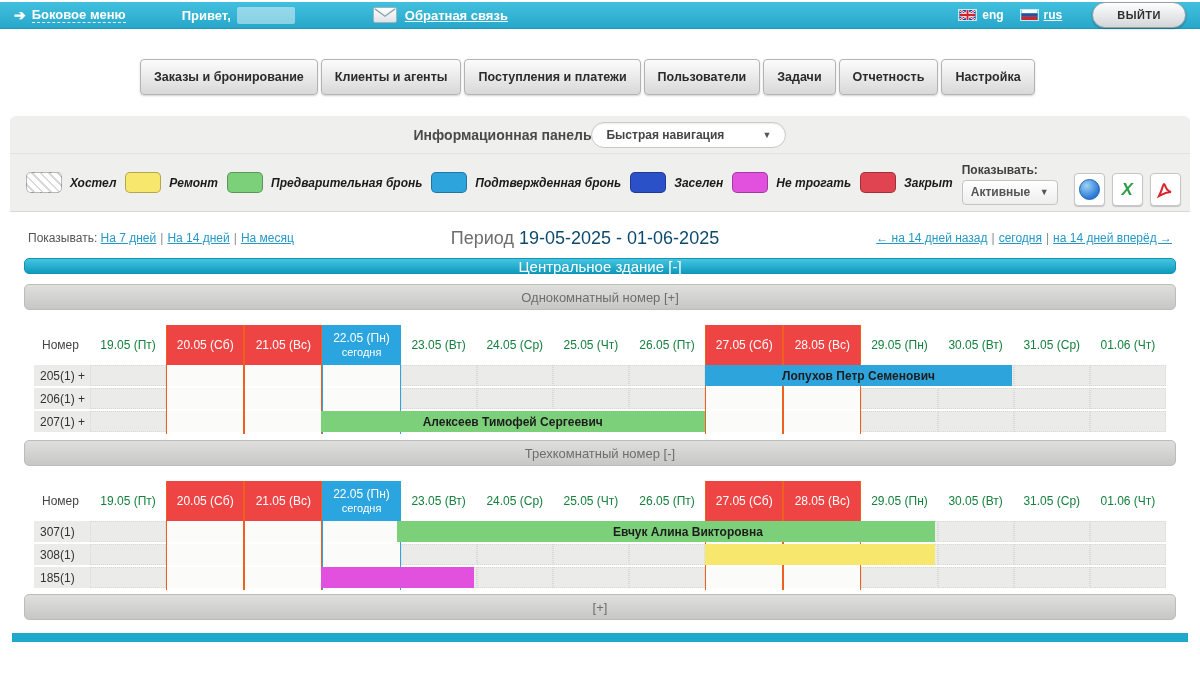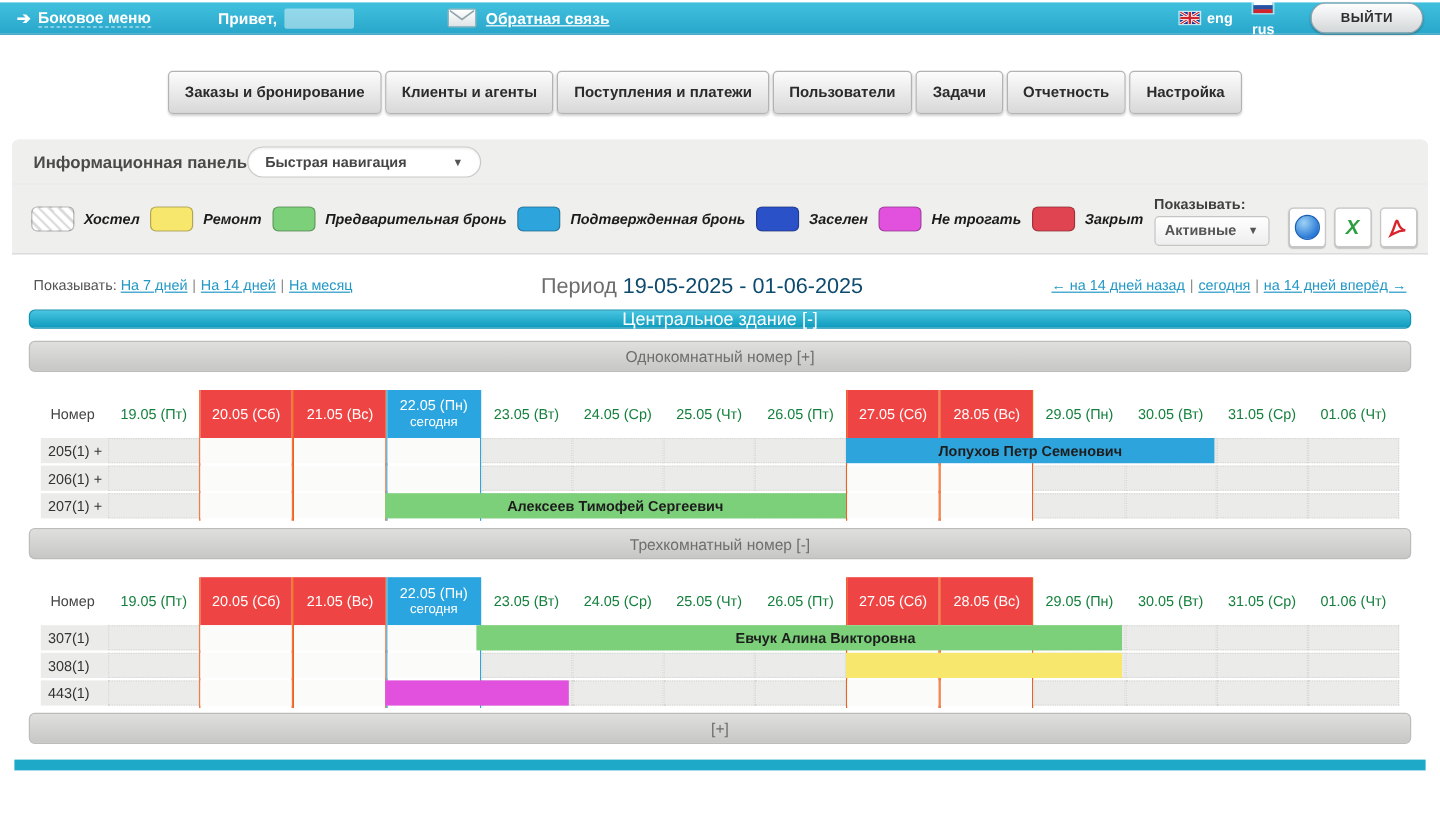--- a/index.html
+++ b/index.html
@@ -15,39 +15,39 @@
   .tb-greet { color: #fff; font-weight: bold; font-size: 13px; margin-right: 6px; }
   .tb-nameblur { width: 58px; height: 17px; border-radius: 2px;
     background: rgba(255,255,255,.45); margin-right: 78px; }
   .tb-env { width: 24px; height: 16px; background: linear-gradient(#fff,#dfe3e6);
     border: 1px solid #9fb3bb; border-radius: 2px; position: relative; margin-right: 8px; flex: none; }
   .tb-env svg { position: absolute; inset: 0; }
   .tb-feedback { color: #fff; font-weight: bold; font-size: 13px; text-decoration: underline; cursor: pointer; }
   .tb-spacer { flex: 1; }
   .tb-lang { display: flex; align-items: center; gap: 5px; color: #fff;
     font-weight: bold; font-size: 12px; cursor: pointer; }
-  .tb-lang + .tb-lang { margin-left: 16px; flex-direction: column; }
+  .tb-lang + .tb-lang { margin-left: 16px; }
   .tb-lang .und { text-decoration: underline; }
   .flag { width: 19px; height: 12px; border: 1px solid rgba(255,255,255,.7); flex: none; }
   .tb-logout { margin-left: 30px; height: 26px; padding: 0 24px; cursor: pointer;
     border: 1px solid #97a0a6; border-radius: 13px; background: linear-gradient(#fefefe,#d3d6d8);
     font-weight: bold; font-size: 11px; color: #2f2f2f; display: flex; align-items: center;
     box-shadow: 0 1px 2px rgba(0,0,0,.3); letter-spacing: .5px; }
 
   
   .tabs { display: flex; gap: 3px; margin: 30px 0 0 140px; }
   .tab { height: 36px; padding: 0 13px; display: flex; align-items: center; cursor: pointer;
     background: linear-gradient(#fcfcfc,#d8d8d8); border: 1px solid #b3b3b3; border-radius: 4px;
     font-size: 12.5px; font-weight: bold; color: #2b2b2b; box-shadow: 0 1px 2px rgba(0,0,0,.18); }
 
   
   .panel { margin: 21px 10px 0; }
   .panel-head { height: 38px; background: #efefed; border-radius: 6px 6px 0 0;
     border-bottom: 1px solid #e2e2e0; display: flex; align-items: center;
-    justify-content: flex-start; padding: 0 18px; }
+    justify-content: center; padding: 0 18px; }
   .panel-title { font-size: 14px; font-weight: bold; color: #4a4a4a; }
   .quicknav { width: 195px; height: 26px; background: #fff; border: 1px solid #c9c9c9;
     border-radius: 13px; display: flex; align-items: center; justify-content: space-between;
     padding: 0 14px; font-size: 12px; font-weight: bold; color: #454545; cursor: pointer;
     box-shadow: inset 0 1px 2px rgba(0,0,0,.08); }
   .caret { font-size: 9px; color: #555; }
 
   .legend-strip { height: 58px; background: #efefed; border-bottom: 1px solid #d8d8d6;
     display: flex; align-items: center; padding: 0 16px; }
   .lg-item { display: flex; align-items: center; gap: 8px; margin-right: 9px; }
@@ -358,21 +358,21 @@
           <div class="booking" style="left: 57.1429%; width: 28.5714%; top: 40px; background: rgb(46, 164, 221);">Лопухов Петр Семенович</div>
           <div class="booking" style="left: 21.4286%; width: 35.7143%; top: 86px; background: rgb(124, 208, 122);">Алексеев Тимофей Сергеевич</div>
         </div>
       </div>
       <div class="bar gray mt6">Трехкомнатный номер [-]</div>
       <div class="cal">
         <div class="cal-labels">
           <div class="cal-label-hd">Номер</div>
           <div class="room-label">307(1)</div>
           <div class="room-label">308(1)</div>
-          <div class="room-label">443(1)</div>
+          <div class="room-label">185(1)</div>
         </div>
         <div class="gridarea">
           <div class="col normal">
             <div class="hd">
               <span>19.05 (Пт)</span>
             </div>
             <div class="cell"></div>
             <div class="cell"></div>
             <div class="cell"></div>
           </div>

